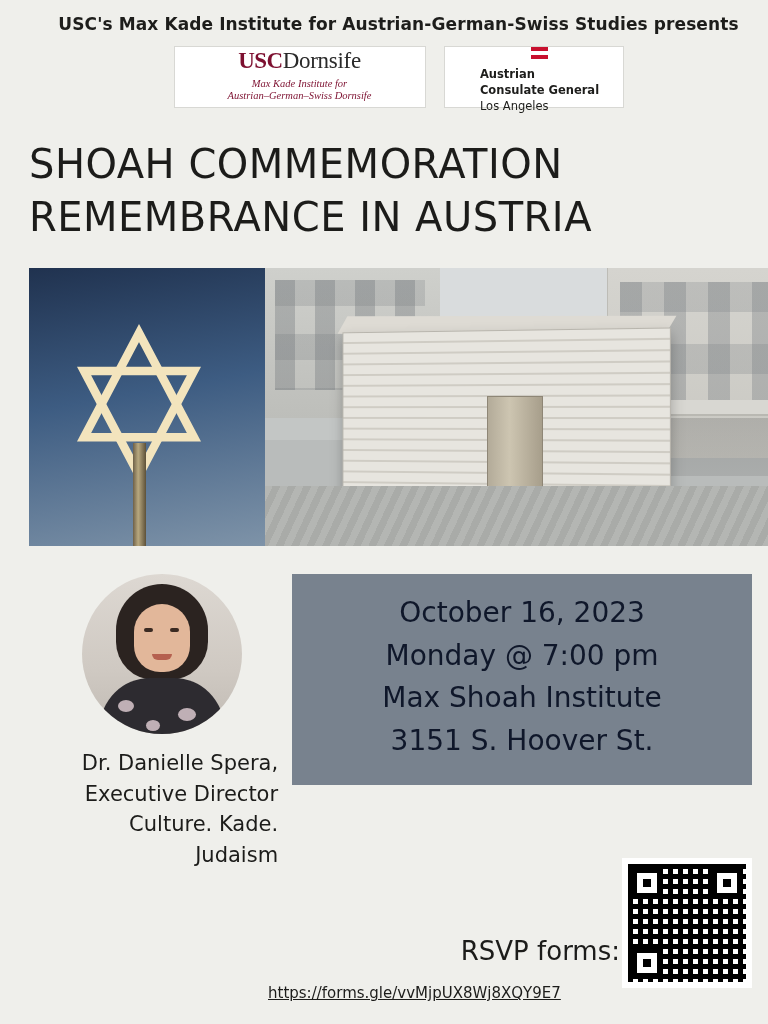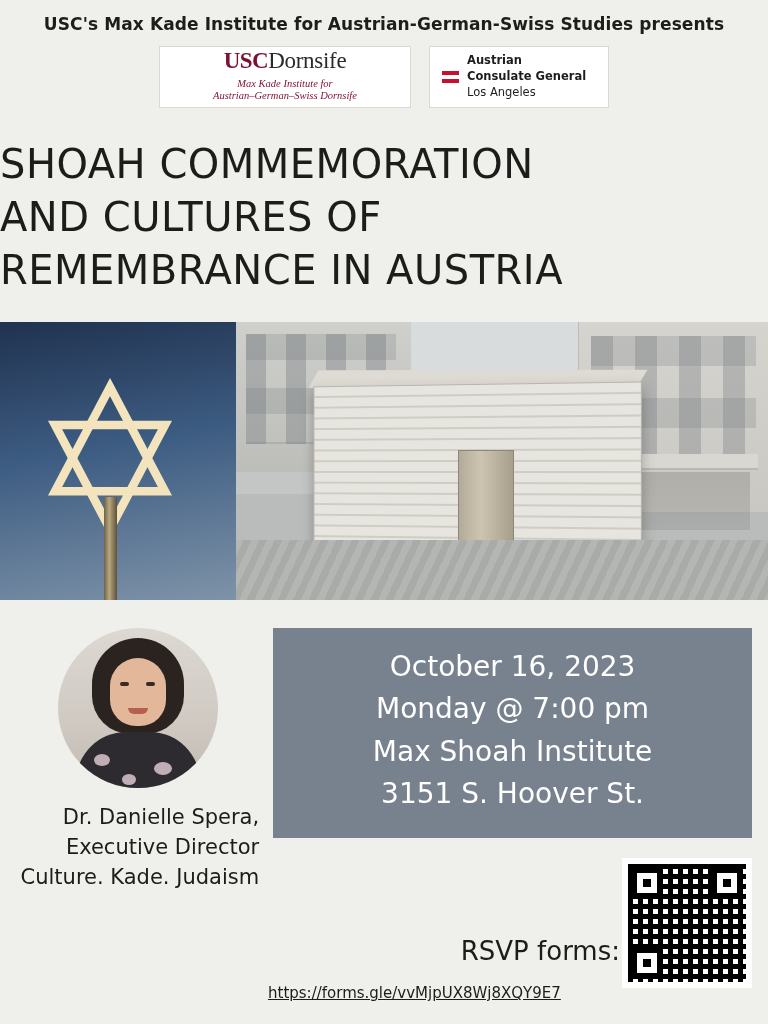--- a/index.html
+++ b/index.html
@@ -8,20 +8,21 @@
     height: 1024px;
     background: #eeeeea;
     font-family: "DejaVu Sans", sans-serif;
     overflow: hidden;
   }
   .poster {
     position: relative;
     width: 768px;
     height: 1024px;
     background: #efefeb;
+    padding-left: 29px;
   }
 
   
   .presents {
     text-align: center;
     font-family: "DejaVu Sans", sans-serif;
     font-size: 17px;
     font-weight: bold;
     color: #1d1d1b;
     padding-top: 14px;
@@ -72,21 +73,21 @@
     font-style: italic;
     font-size: 10.5px;
     line-height: 1.15;
     color: #7d1030;
     text-align: center;
   }
 
   .logo-acg {
     width: 180px;
     height: 62px;
-    flex-direction: row;
+    flex-direction: column;
     gap: 8px;
     padding-left: 12px;
     justify-content: flex-start;
   }
   .flag {
     width: 17px;
     height: 12px;
     flex: 0 0 auto;
     background: linear-gradient(
       to bottom,
@@ -327,21 +328,21 @@
     line-height: 1.45;
     color: #1c1c1a;
     font-family: "DejaVu Sans", sans-serif;
     text-align: right;
   }
 
   .details {
     margin-left: 14px;
     width: 488px;
     background: #78828e;
-    color: #ffffff;
+    color: #0f172a;
     text-align: center;
     padding: 18px 10px 22px;
     font-size: 28px;
     line-height: 1.52;
     font-family: "DejaVu Sans", sans-serif;
   }
 
   
   .rsvp-wrap {
     position: absolute;
@@ -426,21 +427,20 @@
         <div class="b">Austrian</div>
         <div class="b">Consulate General</div>
         <div>Los Angeles</div>
       </div>
     </div>
 
   </div>
 
   <div class="title">
     <div>Shoah Commemoration</div>
-    <div>and Cultures of</div>
     <div>Remembrance in Austria</div>
   </div>
 
   <div class="images">
 
     <div class="img-left">
       <svg class="star" viewBox="0 0 200 190">
         <polygon points="100,18 158,128 42,128" fill="none" stroke="#f3e4bd" stroke-width="9"></polygon>
         <polygon points="100,168 42,58 158,58" fill="none" stroke="#f3e4bd" stroke-width="9"></polygon>
       </svg>

